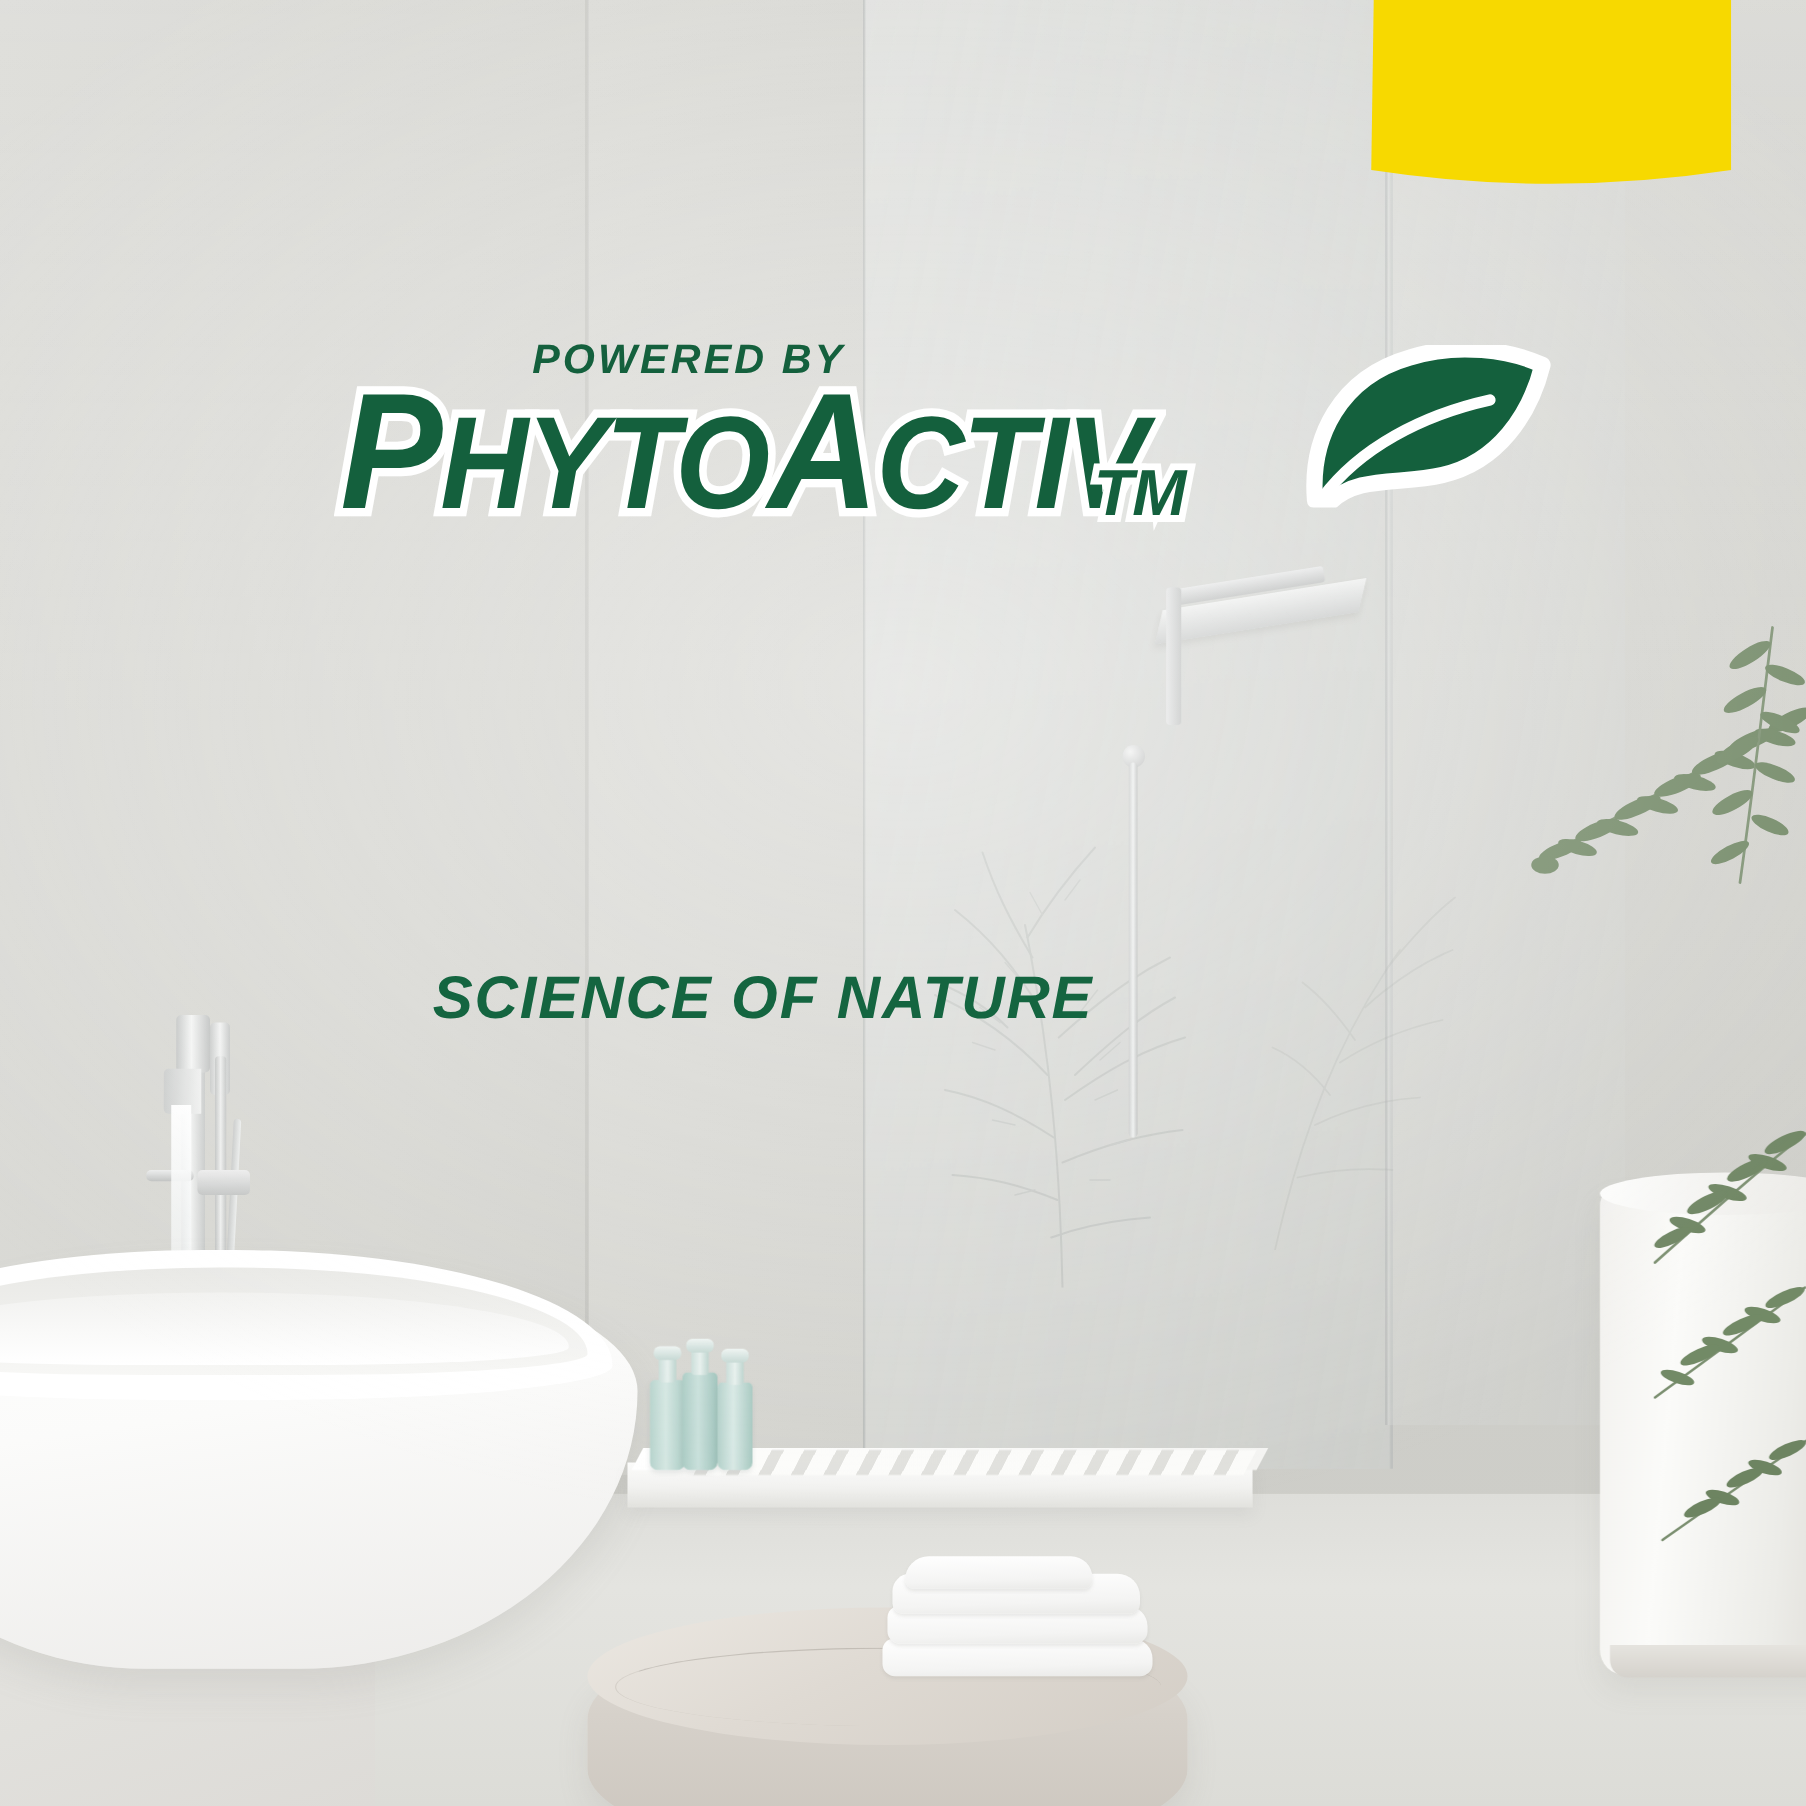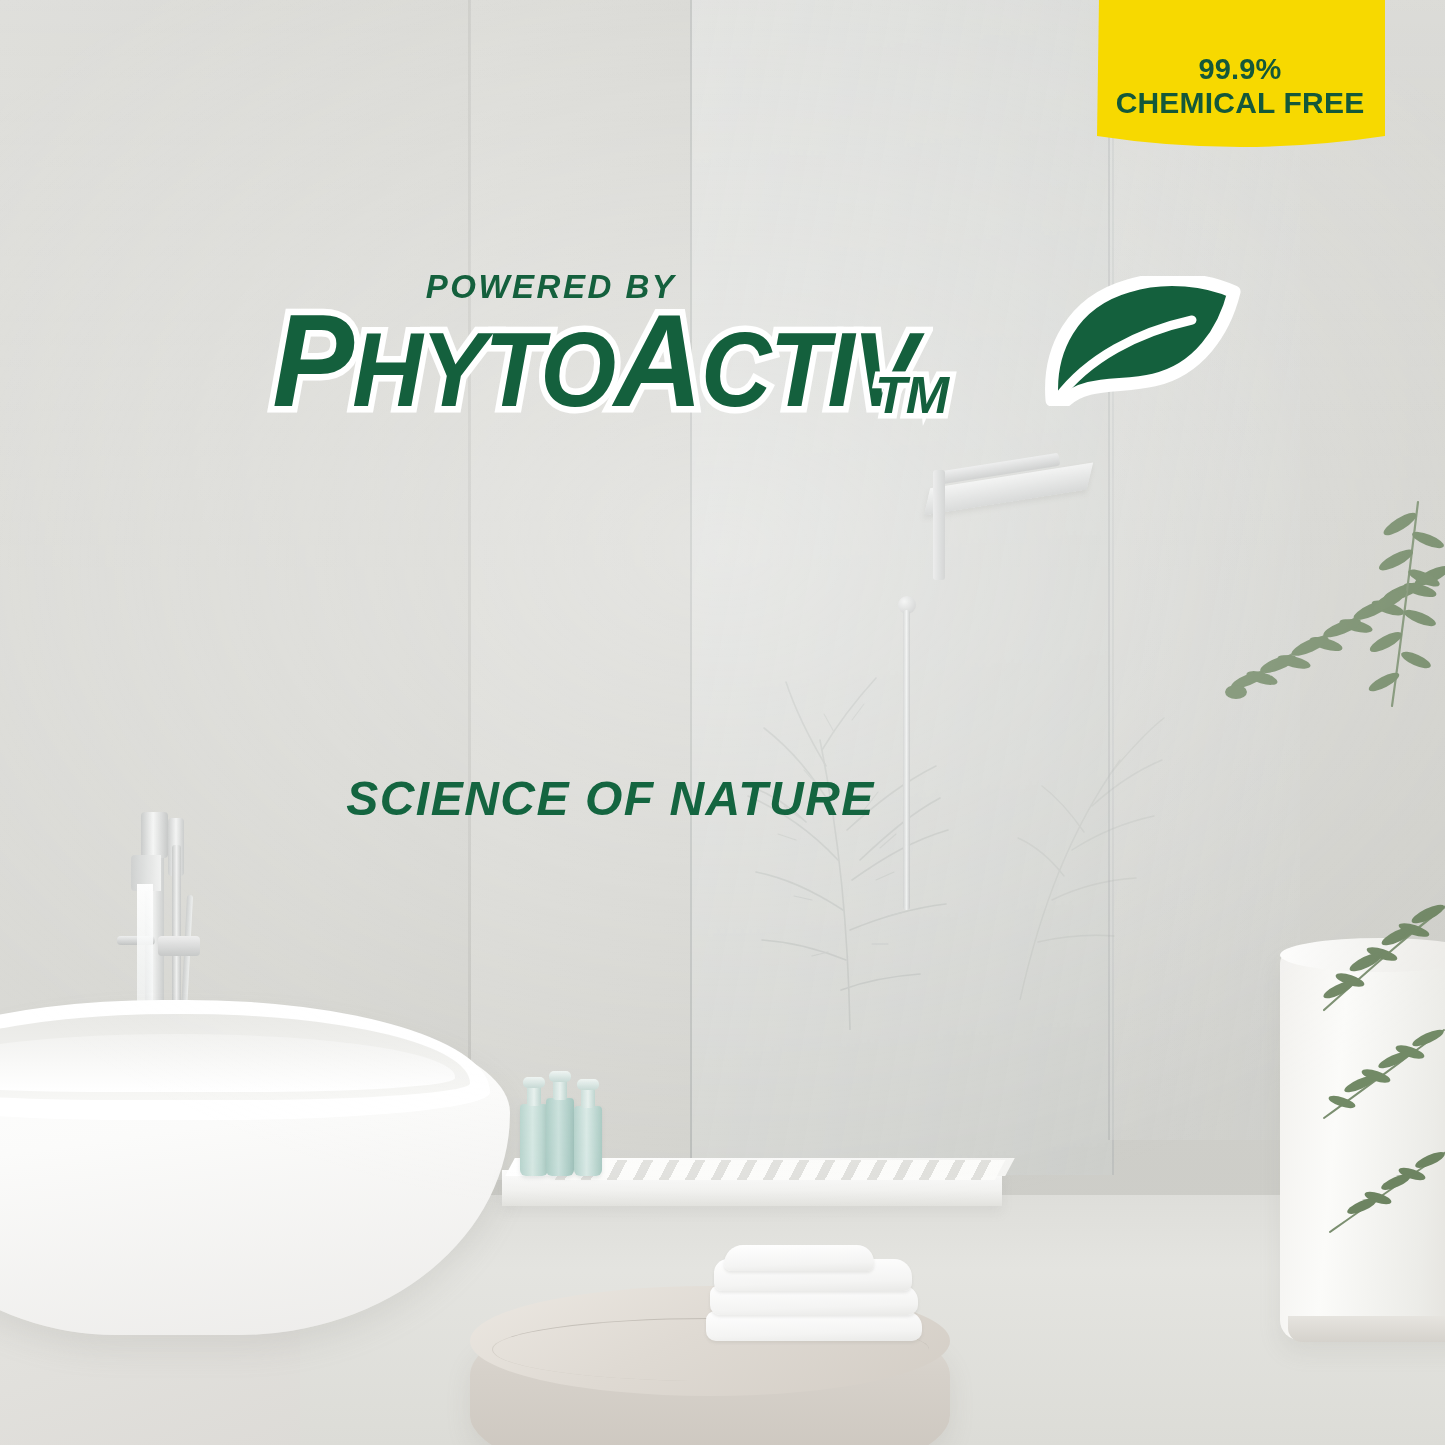--- a/index.html
+++ b/index.html
@@ -499,24 +499,20 @@
       </svg>
     </div>
 
     <div class="wash"></div>
   </div>
 
   <div class="badge">
     <svg width="290" height="152" viewBox="0 0 290 152">
       <path d="M4 0 L290 0 L290 138 Q145 160 2 138 Z" fill="#F7D900"></path>
     </svg>
-    <div class="badge-text">
-      <span class="badge-pct">99.9%</span>
-      <span class="badge-sub">CHEMICAL FREE</span>
-    </div>
   </div>
 
   <div class="lockup">
     <span class="powered">POWERED BY</span>
 
     <span class="wordmark-wrap">
       <span class="wordmark"><span class="wm-big">P</span><span class="wm-cap">HYTO</span><span class="wm-big">A</span><span class="wm-cap">CTIV</span></span>
       <span class="tm">TM</span>
     </span>
 

